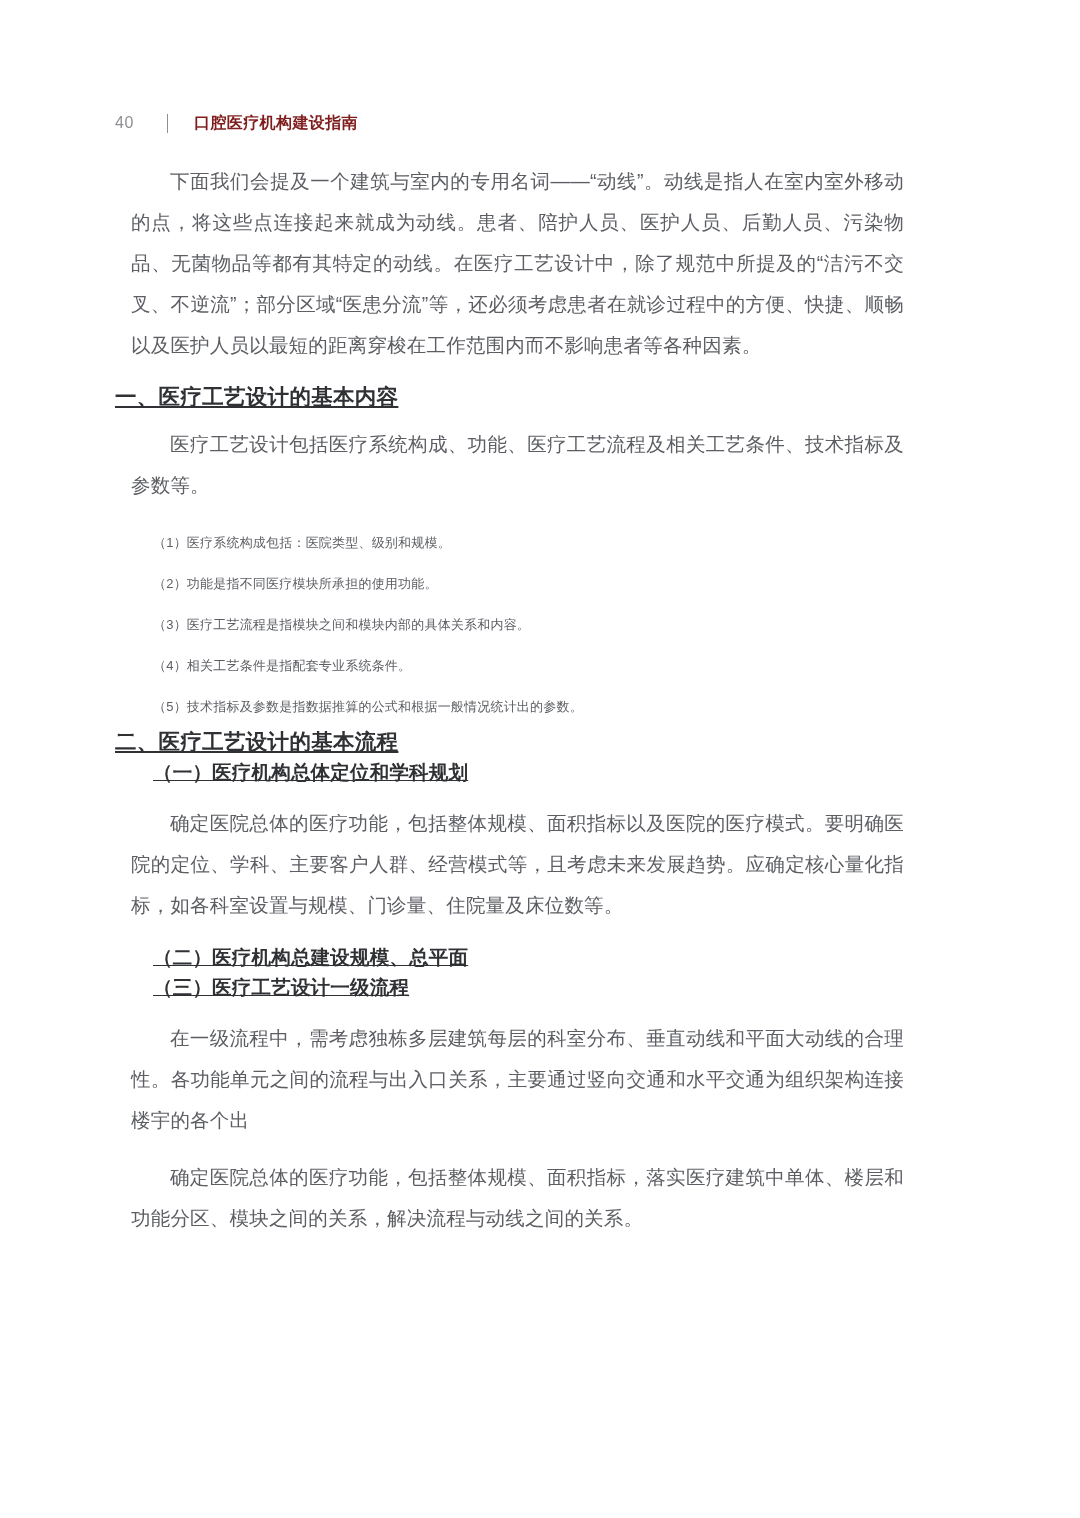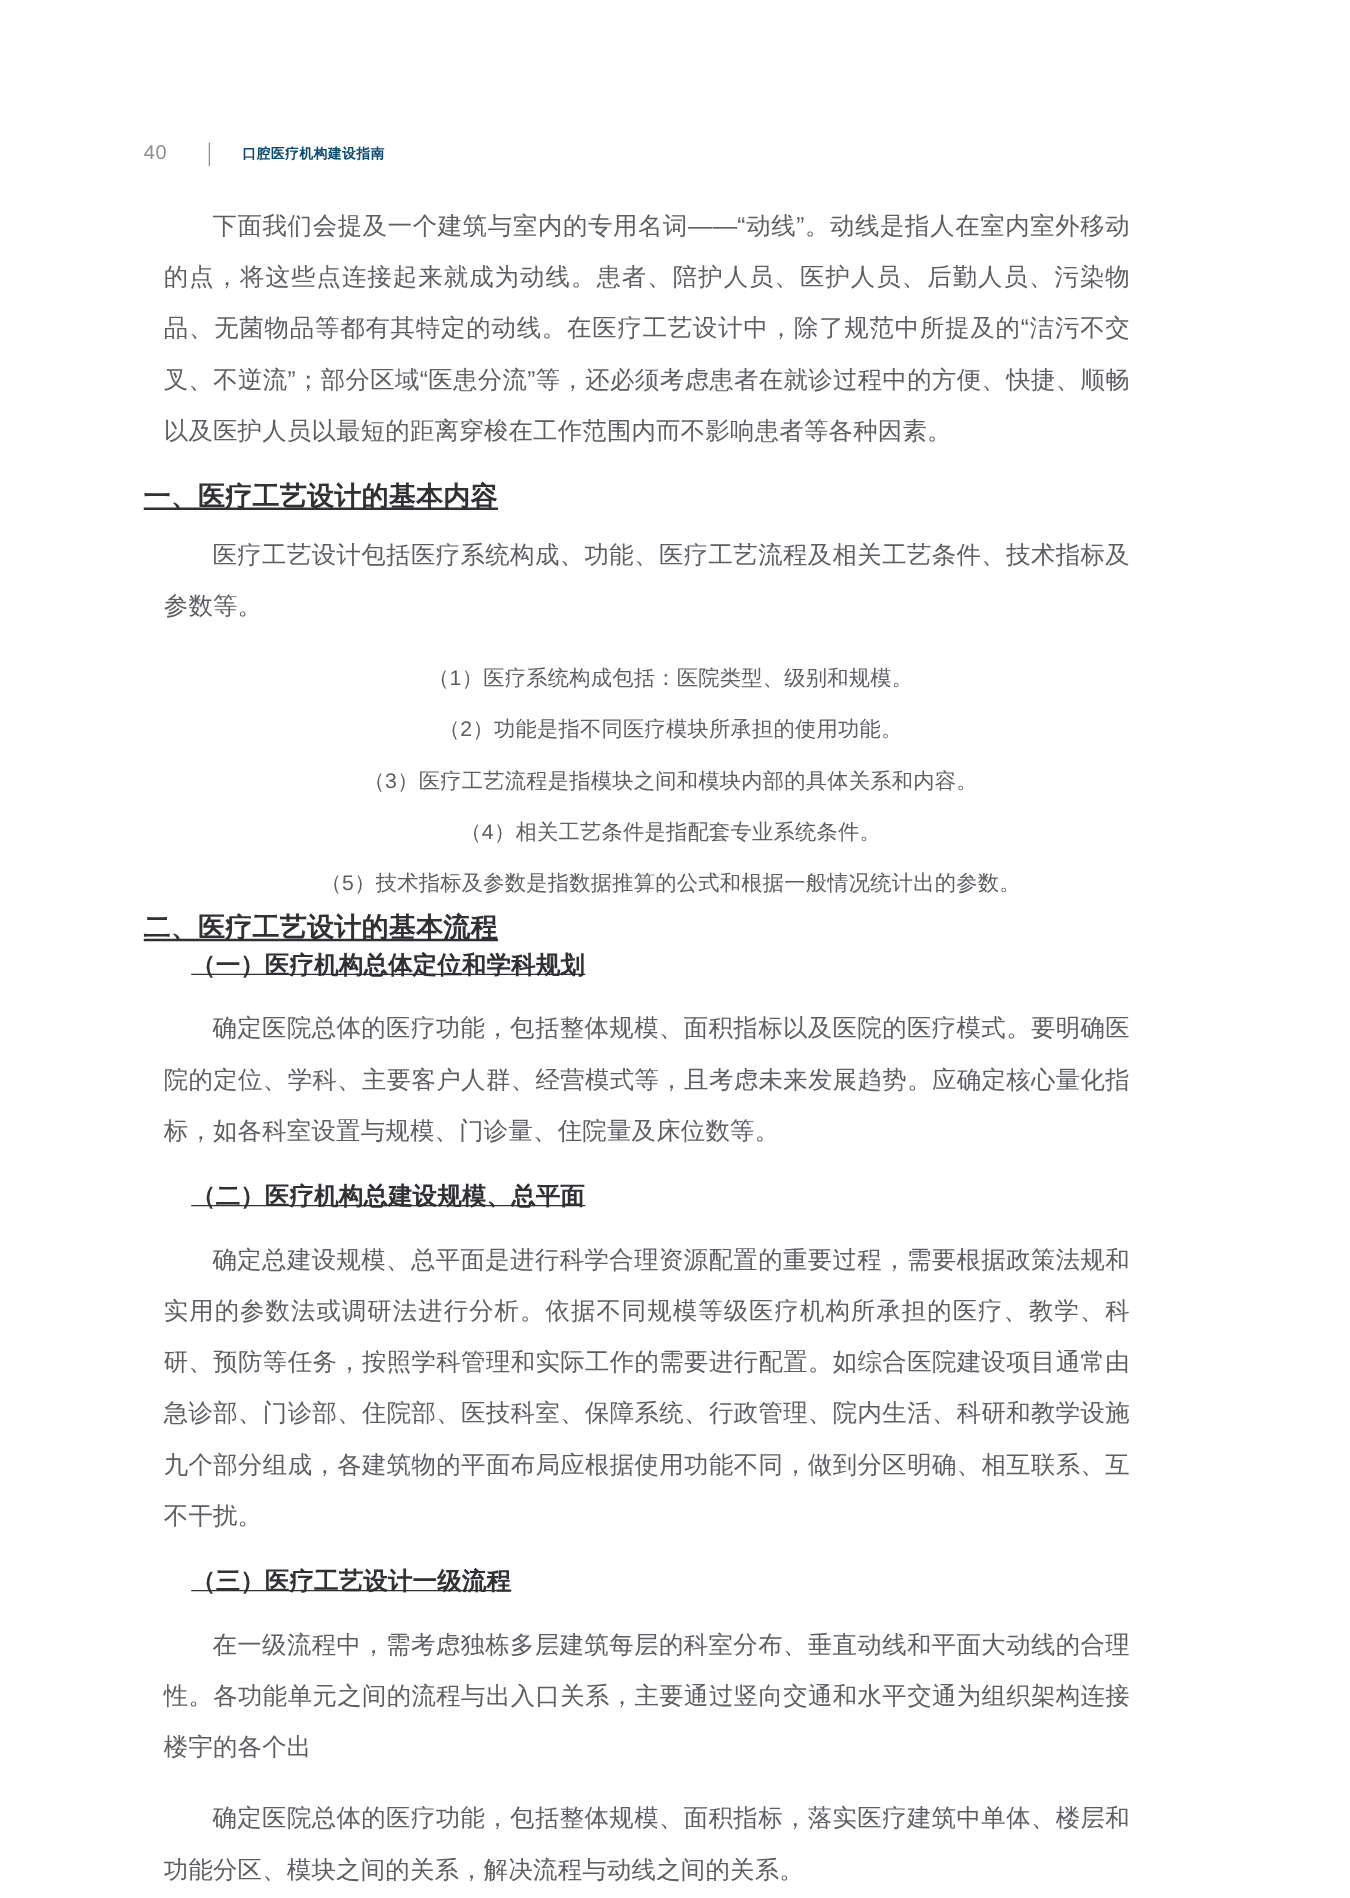--- a/index.html
+++ b/index.html
@@ -42,23 +42,23 @@
   }
   .hdr-rule {
     width: 1px;
     height: 19px;
     background: #8d8f93;
     margin-left: 26px;
     margin-right: 26px;
     flex: 0 0 auto;
   }
   .hdr-title {
-    font-size: 11px;
+    font-size: 16px;
     font-weight: 700;
-    color: #0c4a6e;
+    color: #7f1d1d;
     letter-spacing: 0.4px;
     line-height: 1;
   }
 
   
   .para {
     font-size: 19.5px;
     line-height: 41px;
     color: #5c5e63;
     text-align: justify;
@@ -90,28 +90,27 @@
     color: #2f3134;
     line-height: 30px;
     margin: 0;
     padding-left: 38px;
     letter-spacing: 0.2px;
     text-decoration: underline;
   }
 
   .list-wrap { margin: 0; padding: 0; }
   .list-item {
-    font-size: 17px;
+    font-size: 13px;
     line-height: 41px;
     color: #5c5e63;
     margin: 0;
     padding-left: 38px;
     letter-spacing: 0.2px;
     white-space: nowrap;
-    text-align: center;
   }
 </style>
 </head>
 <body>
 
 <div class="page">
   <div class="content">
 
     <div class="running-header">
       <span class="hdr-pageno">40</span>
@@ -132,20 +131,19 @@
       <p class="list-item">（4）相关工艺条件是指配套专业系统条件。</p>
       <p class="list-item">（5）技术指标及参数是指数据推算的公式和根据一般情况统计出的参数。</p>
     </div>
 
     <h2 class="h1 gap-before-h1">二、医疗工艺设计的基本流程</h2>
 
     <h3 class="h2 gap-small">（一）医疗机构总体定位和学科规划</h3>
     <p class="para indent">确定医院总体的医疗功能，包括整体规模、面积指标以及医院的医疗模式。要明确医院的定位、学科、主要客户人群、经营模式等，且考虑未来发展趋势。应确定核心量化指标，如各科室设置与规模、门诊量、住院量及床位数等。</p>
 
     <h3 class="h2">（二）医疗机构总建设规模、总平面</h3>
-    <p class="para indent">确定总建设规模、总平面是进行科学合理资源配置的重要过程，需要根据政策法规和实用的参数法或调研法进行分析。依据不同规模等级医疗机构所承担的医疗、教学、科研、预防等任务，按照学科管理和实际工作的需要进行配置。如综合医院建设项目通常由急诊部、门诊部、住院部、医技科室、保障系统、行政管理、院内生活、科研和教学设施九个部分组成，各建筑物的平面布局应根据使用功能不同，做到分区明确、相互联系、互不干扰。</p>
 
     <h3 class="h2">（三）医疗工艺设计一级流程</h3>
     <p class="para indent">在一级流程中，需考虑独栋多层建筑每层的科室分布、垂直动线和平面大动线的合理性。各功能单元之间的流程与出入口关系，主要通过竖向交通和水平交通为组织架构连接楼宇的各个出</p>
     <p class="para indent">确定医院总体的医疗功能，包括整体规模、面积指标，落实医疗建筑中单体、楼层和功能分区、模块之间的关系，解决流程与动线之间的关系。</p>
 
   </div>
 </div>
 
 </body></html>

